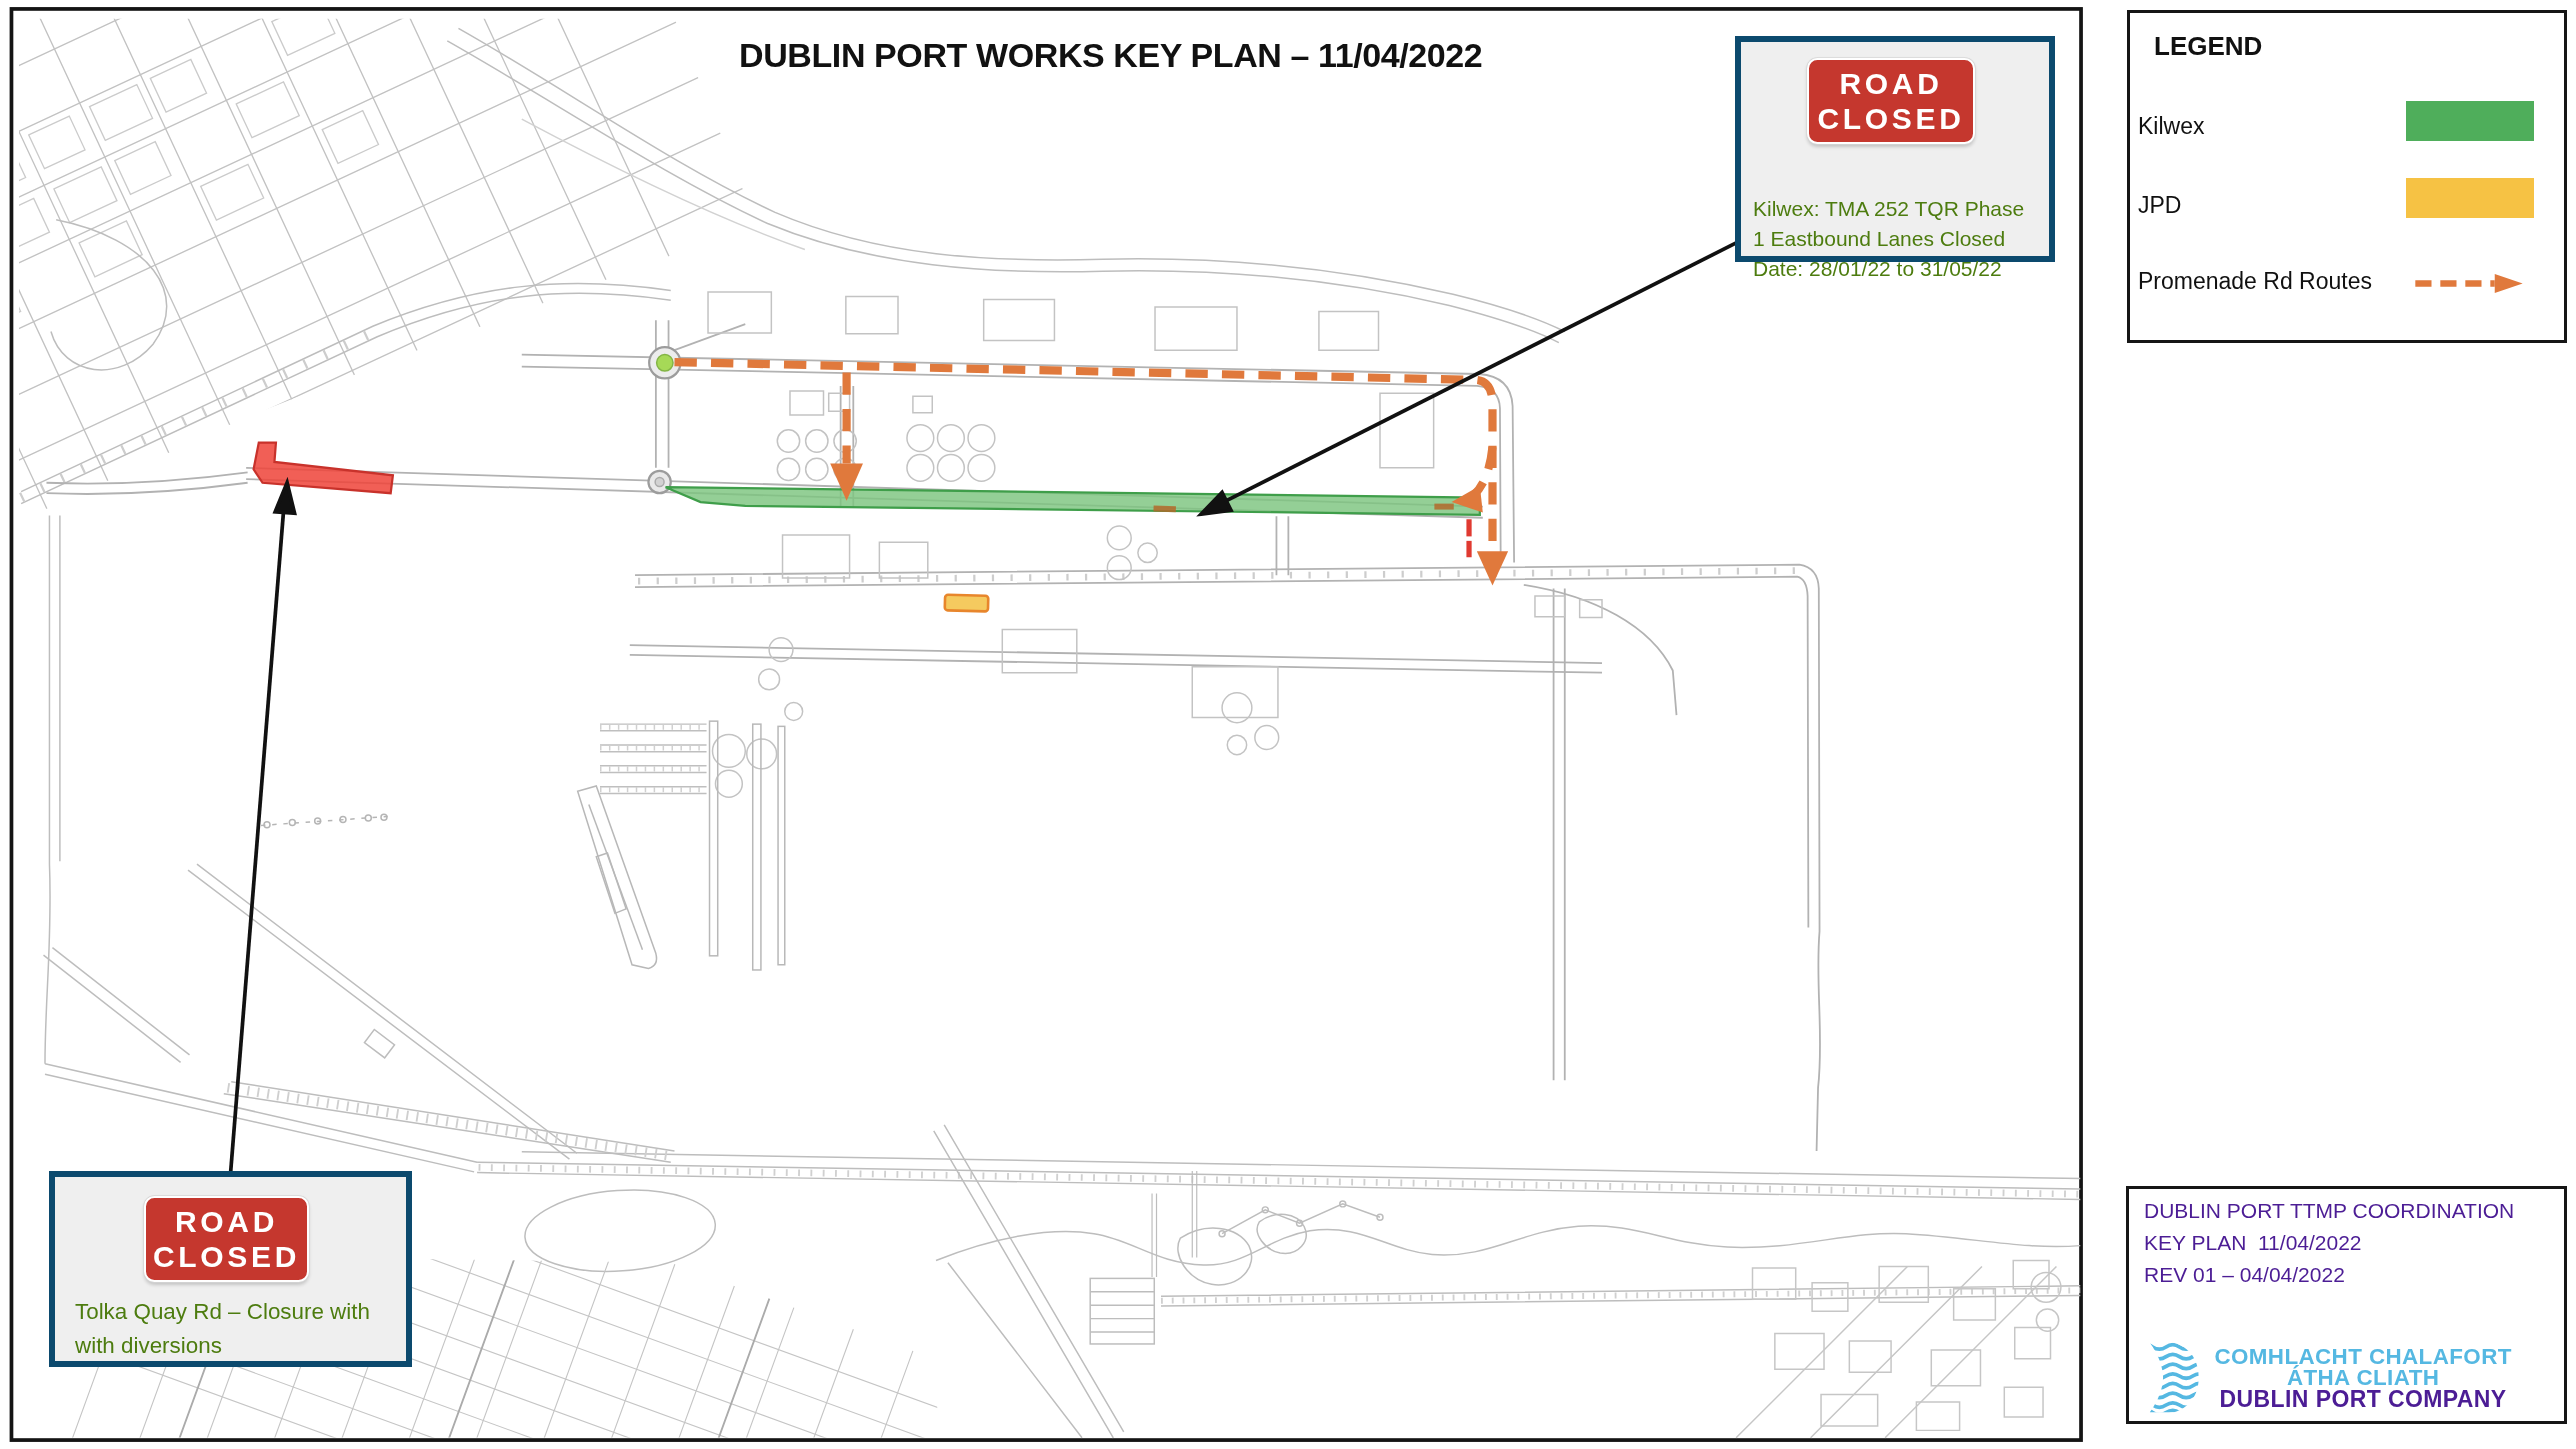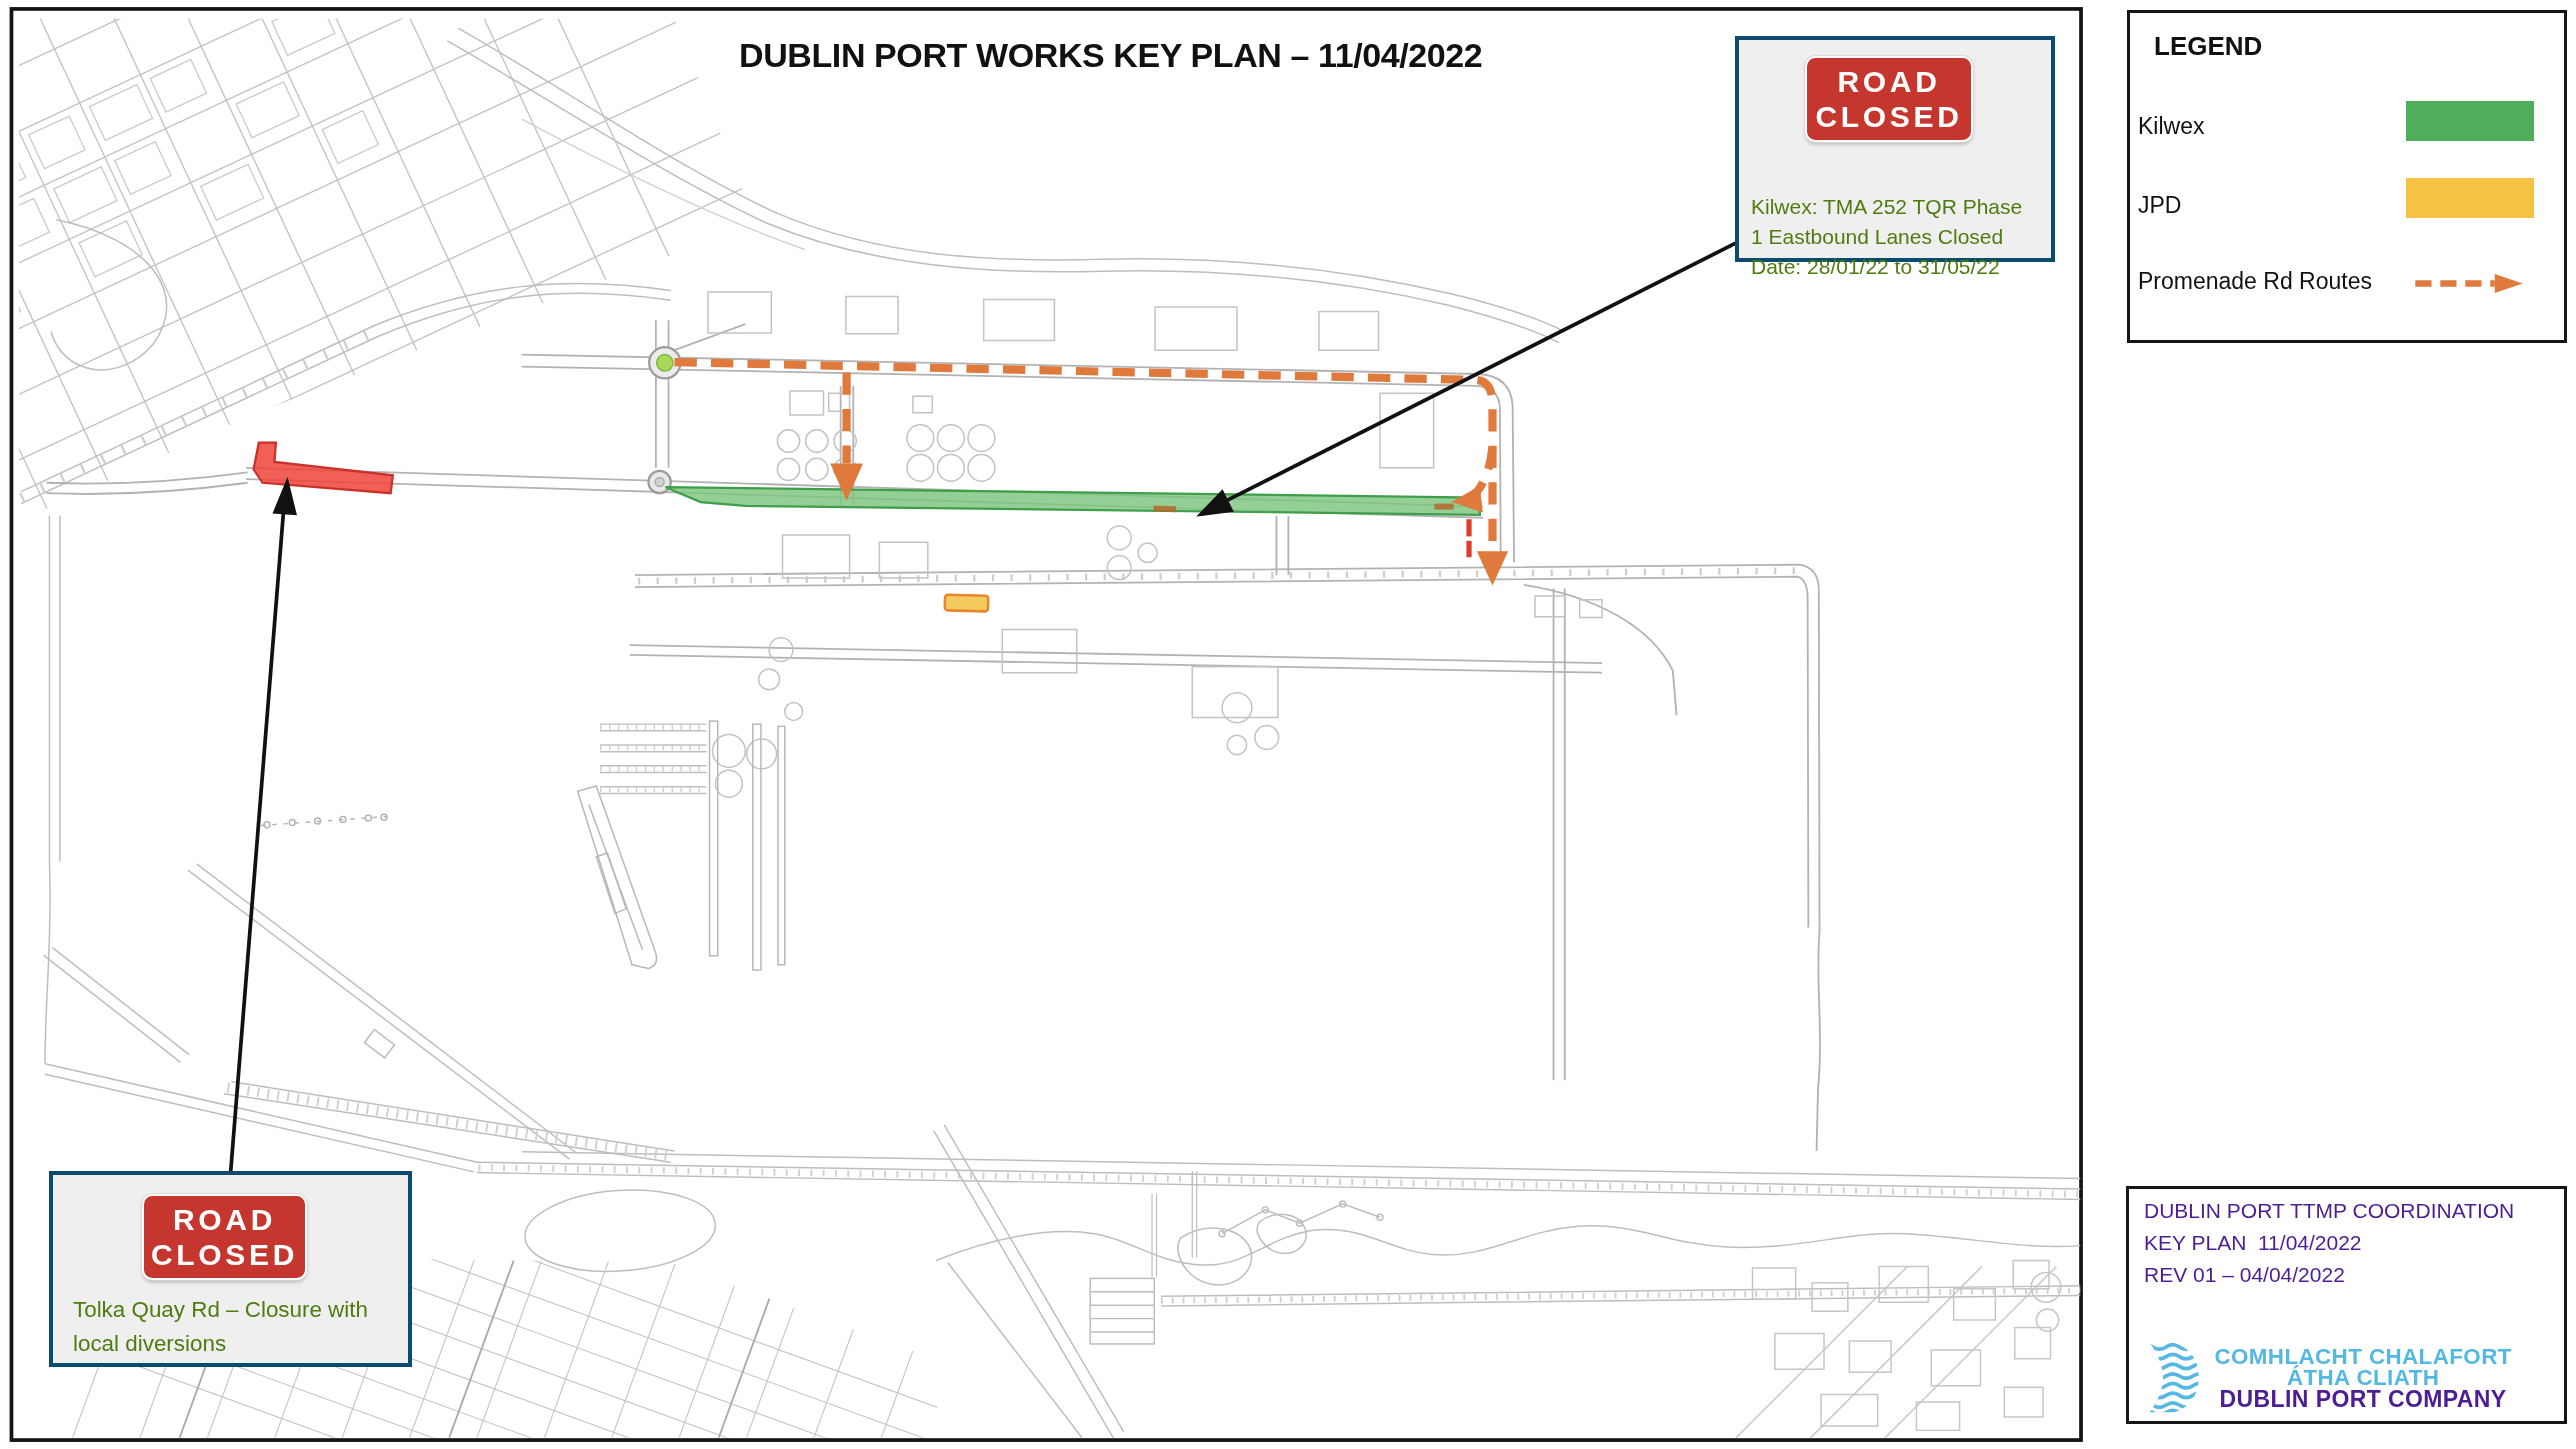--- a/index.html
+++ b/index.html
@@ -5,21 +5,21 @@
   html,body{margin:0;padding:0;background:#ffffff;}
   body{width:2576px;height:1449px;position:relative;overflow:hidden;
        font-family:"Liberation Sans", sans-serif;color:#111;}
   .abs{position:absolute;}
 
   
   #map-title{left:9.7px;top:36px;width:2072px;padding-left:52px;text-align:center;
              font-size:34px;font-weight:bold;letter-spacing:-0.4px;margin-left:13px;}
 
   
-  .callout{background:#efefef;border:4px solid #0c4a6e;box-sizing:border-box;}
+  .callout{background:#efefef;border:6px solid #0c4a6e;box-sizing:border-box;}
   .road-sign{position:absolute;background:#c5372e;border:2.2px solid #ffffff;
              box-shadow:0 0 0 0.7px #d6d6d6,0 2.2px 3.7px rgba(0,0,0,.18);
              border-radius:10.4px;color:#ffffff;font-weight:bold;text-align:center;
              display:flex;flex-direction:column;justify-content:center;
              letter-spacing:3.7px;box-sizing:border-box;}
   .road-sign .sl{line-height:1.18;}
   .callout .body-text{position:absolute;font-size:21px;line-height:31px;color:#4d7c0f;}
   #callout-kilwex{left:1735px;top:36px;width:320px;height:226px;}
   #callout-kilwex .road-sign{left:66px;top:16.4px;width:168px;height:86px;font-size:30px;}
   #callout-kilwex .body-text{left:12px;top:152px;line-height:30px;}
@@ -269,21 +269,21 @@
   </div>
 </div>
 
 <div id="callout-tolka" class="abs callout">
   <div class="road-sign">
     <div class="sl">ROAD</div>
     <div class="sl">CLOSED</div>
   </div>
   <div class="body-text">
     <div>Tolka Quay Rd – Closure with</div>
-    <div>local diversions</div>
+    <div>with diversions</div>
   </div>
 </div>
 
 <div id="legend" class="abs">
   <div class="lg-title">LEGEND</div>
 
   <div class="lg-label lbl-kilwex">Kilwex</div>
   <div class="sw sw-kilwex"></div>
 
   <div class="lg-label lbl-jpd">JPD</div>

